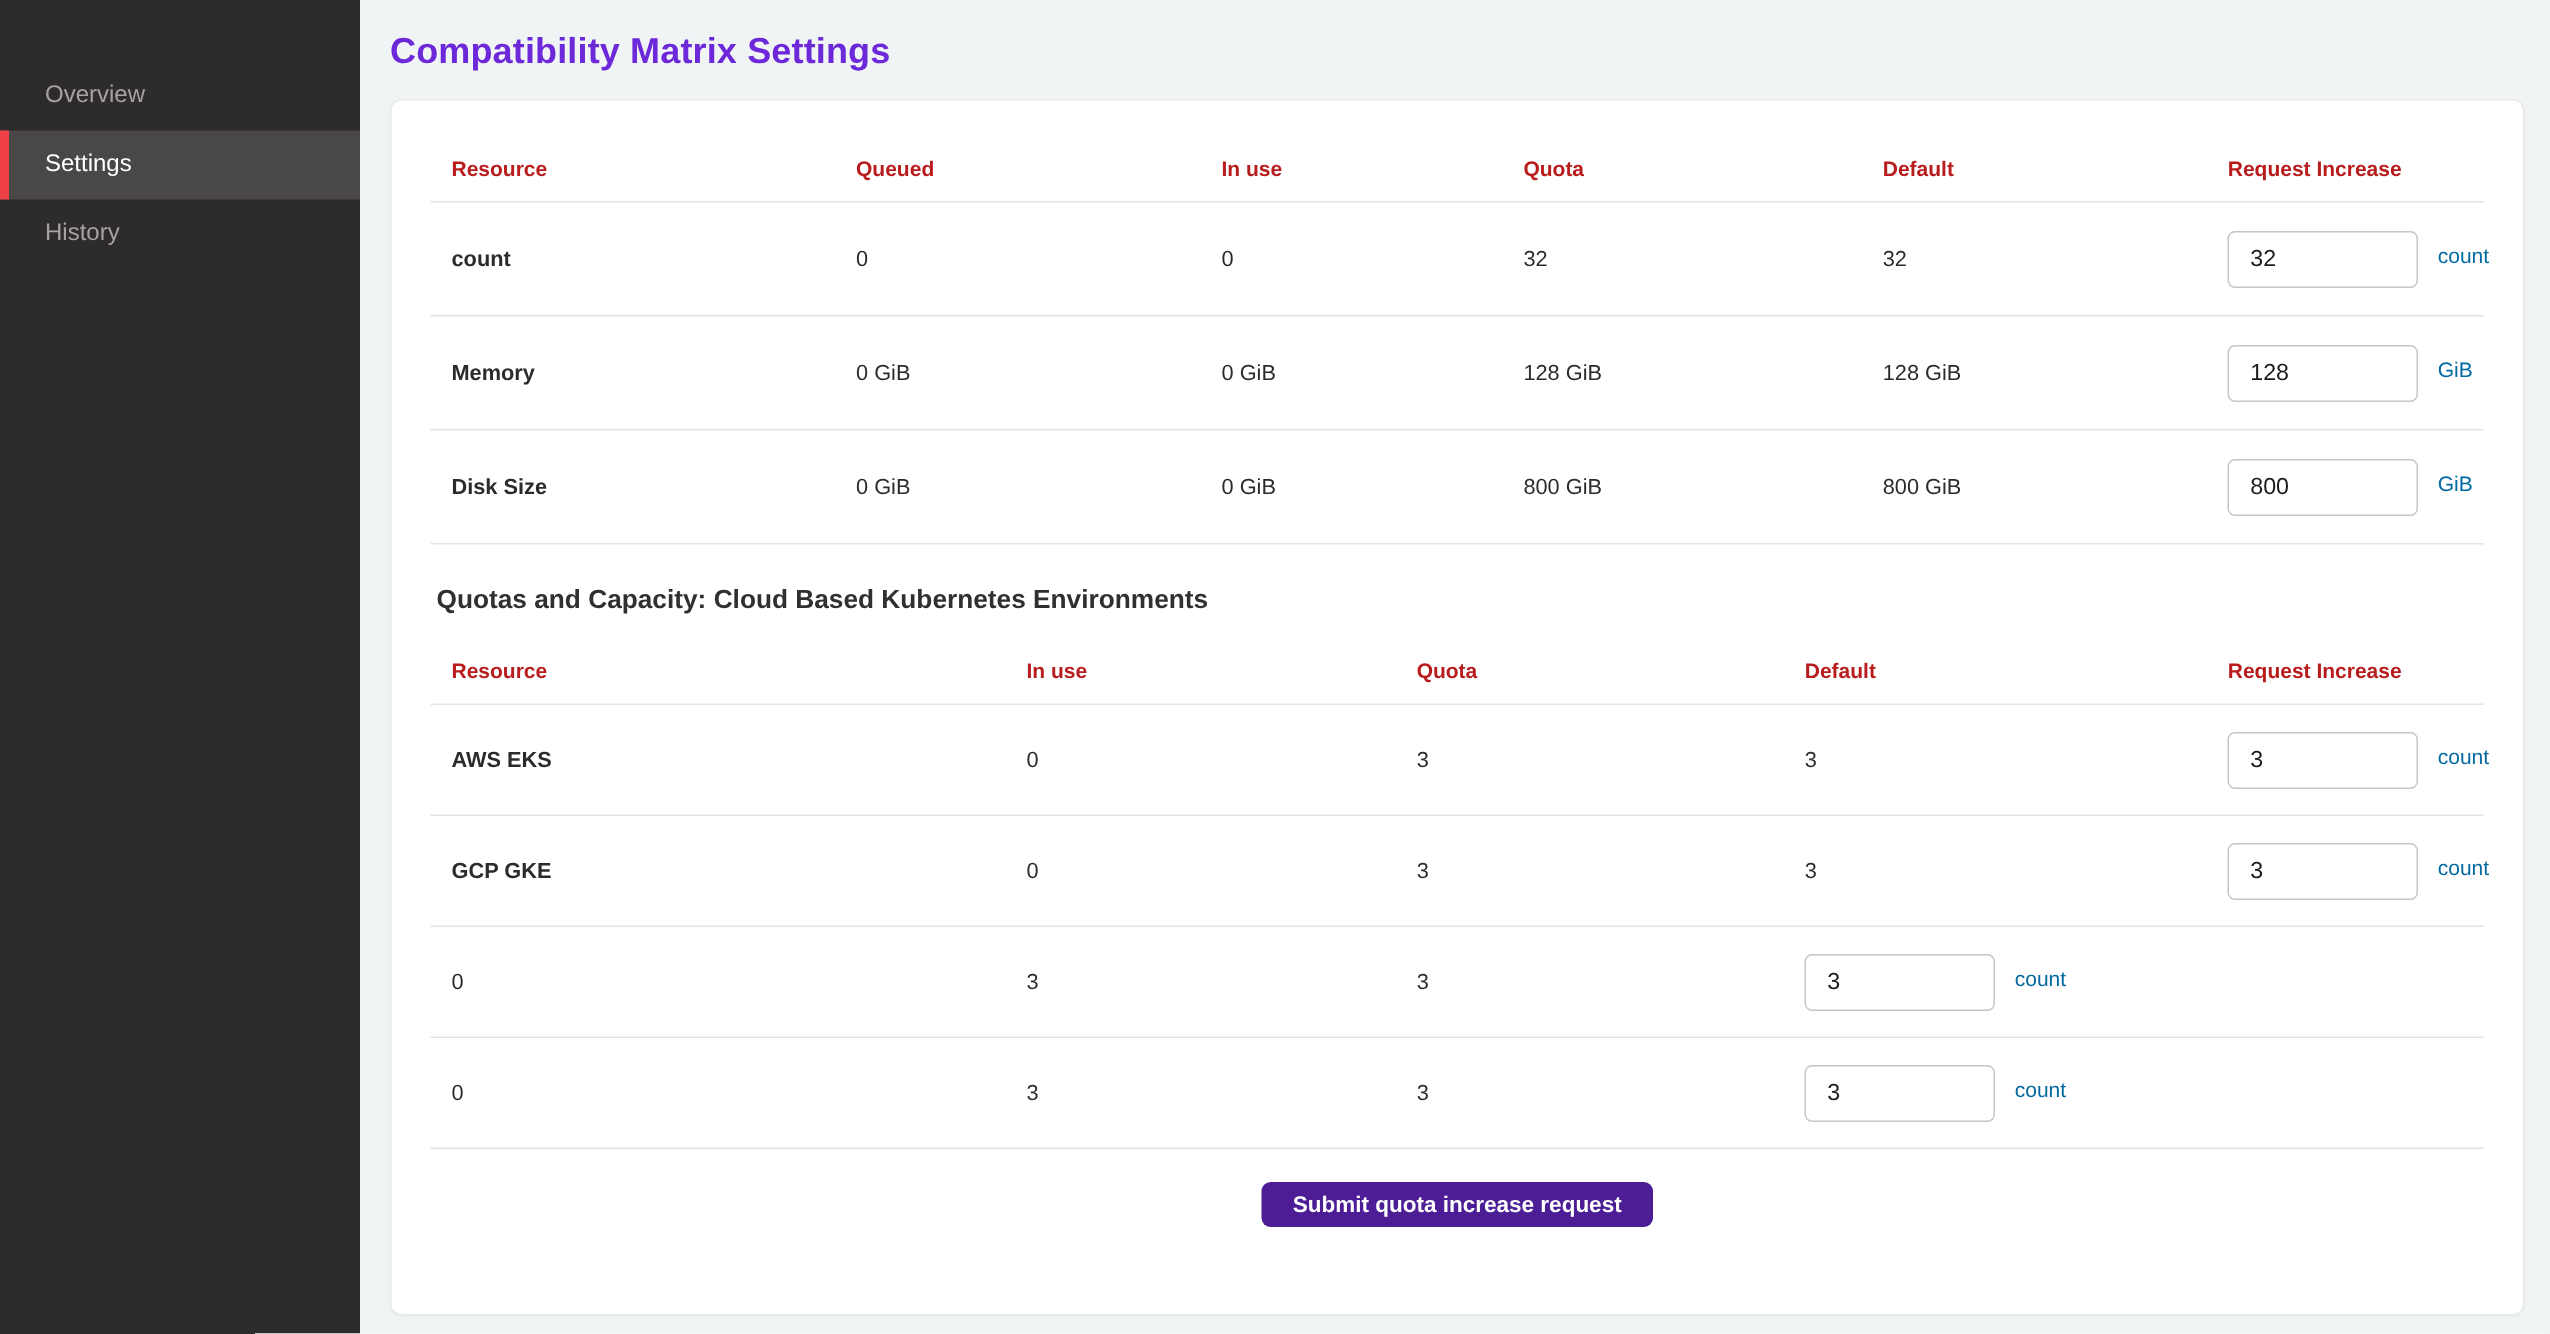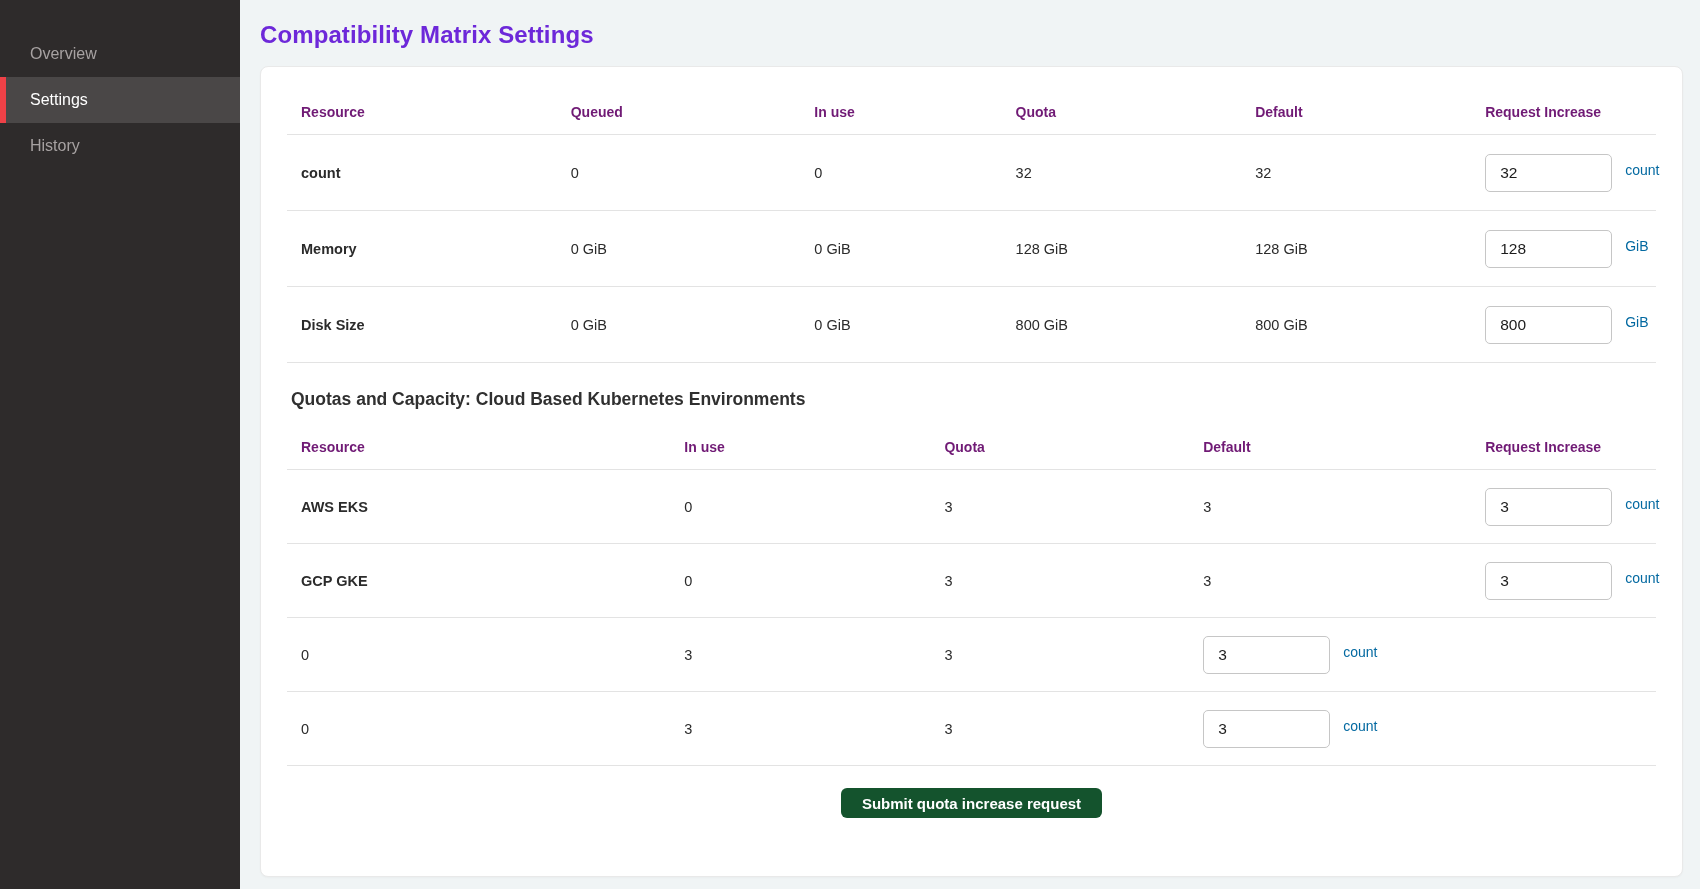--- a/index.html
+++ b/index.html
@@ -10,21 +10,21 @@
     background: #f0f4f5;
     overflow: hidden;
   }
 
   
   .sidebar {
     width: 240px;
     min-width: 240px;
     height: 100%;
     background: #2e2b2b;
-    padding-top: 31px;
+    padding-top: 41px;
   }
   .nav-item {
     height: 46px;
     display: flex;
     align-items: center;
     padding-left: 30px;
     color: #a7a2a2;
     font-size: 16px;
     cursor: pointer;
   }
@@ -59,21 +59,21 @@
   }
 
   .section-head { display: flex; align-items: baseline; margin: 0 0 14px 4px; }
   .section-title { font-size: 17.5px; font-weight: 600; color: #303030; }
   .section-sub { font-size: 14px; font-weight: 400; color: #6e7680; margin-left: 8px; }
 
   
   .thead, .trow { display: grid; align-items: center; border-bottom: 1px solid #e3e3e3; }
   .vm-grid    { grid-template-columns: 19.7% 17.8% 14.7% 17.5% 16.8% auto; }
   .cloud-grid { grid-template-columns: 28% 19% 18.9% 20.6% auto; }
-  .thead { height: 46px; font-size: 14px; font-weight: 700; color: #701a75; }
+  .thead { height: 46px; font-size: 14px; font-weight: 700; color: #b91c1c; }
   .trow  { font-size: 14.5px; color: #2b2b2b; }
   .vm-table .trow { height: 76px; }
   .cloud-table .trow { height: 74px; }
   .th, .td { padding-left: 14px; }
   .resource { font-weight: 600; }
 
   .req-cell { display: flex; align-items: center; }
   .qty {
     width: 127px;
     height: 38px;
@@ -85,21 +85,21 @@
     font-family: "Liberation Sans", "DejaVu Sans", sans-serif;
     background: #ffffff;
   }
   .unit { font-size: 14px; color: #0369a1; margin-left: 13px; transform: translateY(-3px); }
 
   .cloud-section { margin-top: 26px; }
 
   
   .btn-row { display: flex; justify-content: center; padding-top: 22px; }
   .submit-btn {
-    background: #14532d;
+    background: #4c1d95;
     color: #ffffff;
     border: none;
     border-radius: 6px;
     height: 30px;
     padding: 0 21px;
     font-size: 15px;
     font-weight: 700;
     font-family: "Liberation Sans", "DejaVu Sans", sans-serif;
     cursor: pointer;
   }

